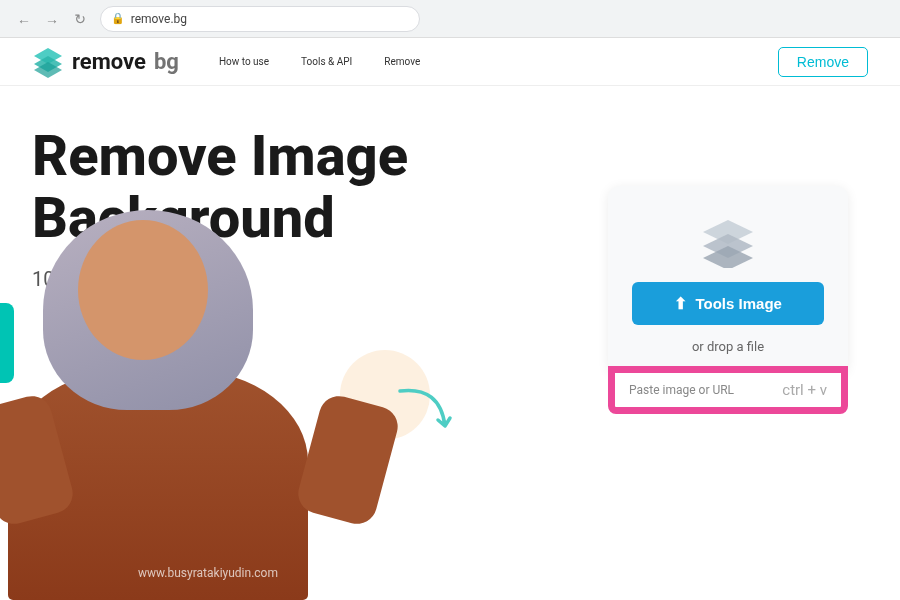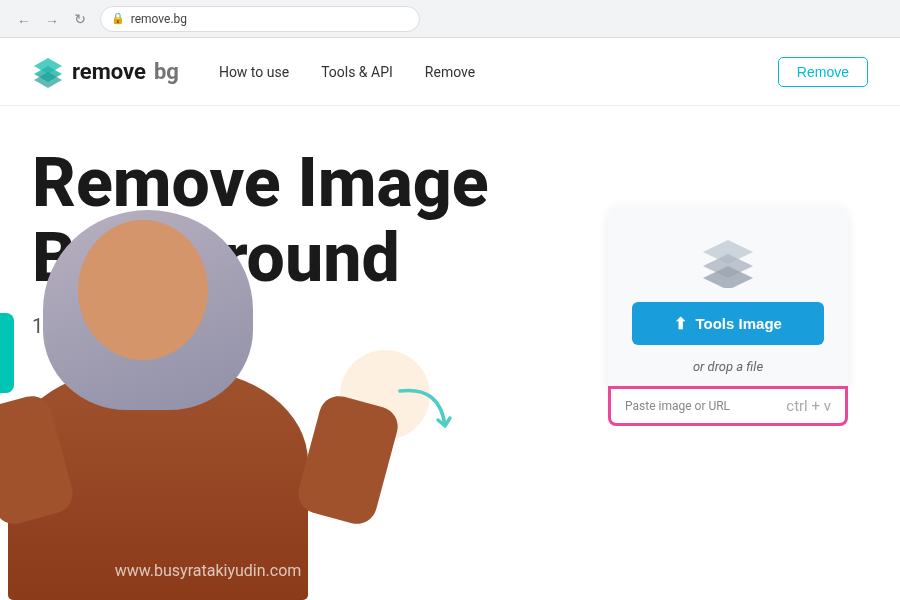--- a/index.html
+++ b/index.html
@@ -53,21 +53,21 @@
     
     .page {
       background: #fff;
       height: calc(600px - 38px);
       display: flex;
       flex-direction: column;
     }
 
     
     .nav {
-      height: 68px;
+      height: 48px;
       display: flex;
       align-items: center;
       padding: 0 32px;
       border-bottom: 1px solid #eee;
       gap: 40px;
     }
     .logo {
       display: flex;
       align-items: center;
       gap: 8px;
@@ -81,21 +81,21 @@
     }
     .logo-icon svg { width: 32px; height: 32px; }
     .logo-text-remove { color: #1a1a1a; }
     .logo-text-bg { color: #737373; }
     .nav-links {
       display: flex;
       gap: 32px;
       align-items: center;
     }
     .nav-link {
-      font-size: 14px;
+      font-size: 10px;
       color: #333;
       text-decoration: none;
       cursor: pointer;
     }
     .nav-right {
       margin-left: auto;
     }
     .btn-login {
       border: 1.5px solid #00bcd4;
       background: #fff;
@@ -116,21 +116,21 @@
       padding: 40px 32px 0 32px;
     }
 
     
     .left-content {
       flex: 1;
       z-index: 2;
       position: relative;
     }
     .hero-title {
-      font-size: 68px;
+      font-size: 56px;
       font-weight: 800;
       color: #1a1a1a;
       line-height: 1.1;
       margin-bottom: 18px;
     }
     .hero-subtitle {
       font-size: 20px;
       color: #555;
       margin-bottom: 8px;
     }
@@ -164,21 +164,21 @@
     .person-img-placeholder {
       width: 100%;
       height: 100%;
       position: relative;
     }
     .watermark {
       position: absolute;
       bottom: 20px;
       left: 50%;
       transform: translateX(-50%);
-      font-size: 16px;
+      font-size: 12px;
       color: rgba(255,255,255,0.7);
       white-space: nowrap;
       z-index: 10;
     }
 
     
     .arrow-decoration {
       position: absolute;
       left: 390px;
       bottom: 140px;
@@ -239,25 +239,24 @@
       gap: 8px;
       width: 100%;
       justify-content: center;
     }
     .upload-icon-sym {
       font-size: 16px;
     }
     .drop-text {
       font-size: 13px;
       color: #666;
-      font-style: italic;
     }
     .paste-bar {
       background: #fff;
-      border: 3px solid #ec4899;
+      border: 7px solid #ec4899;
       border-radius: 0 0 8px 8px;
       padding: 8px 14px;
       width: 240px;
       display: flex;
       align-items: center;
       justify-content: space-between;
       font-size: 12px;
       color: #888;
       margin-top: -8px;
     }

